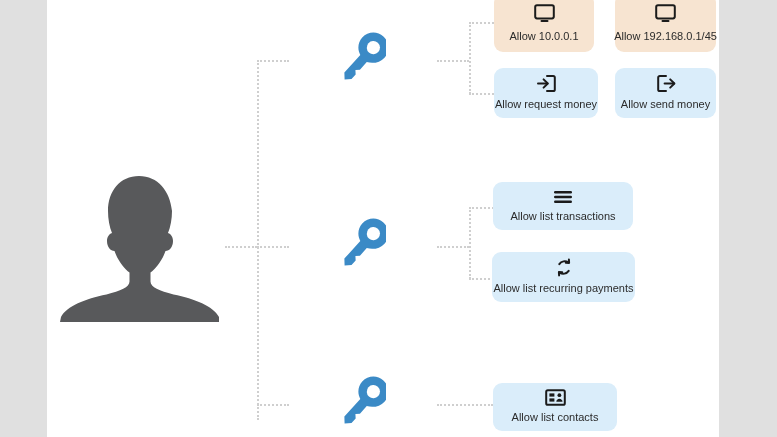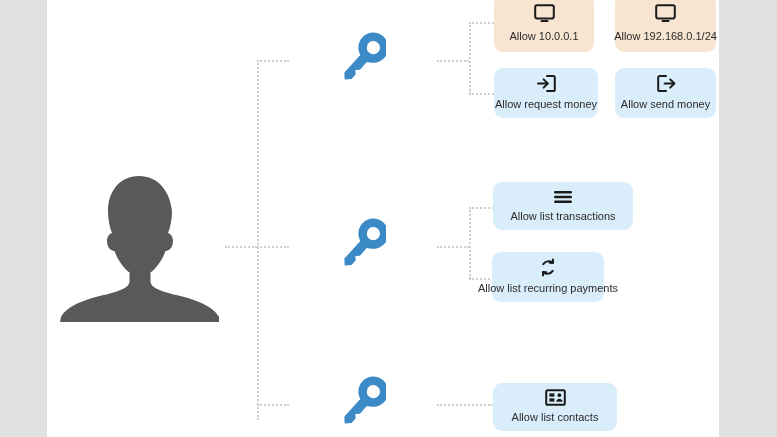--- a/index.html
+++ b/index.html
@@ -160,21 +160,21 @@
       <span class="card-label">Allow 10.0.0.1</span>
     </div>
 
     <div class="card peach" style="left:568px; top:-6px; width:101px; height:58px;">
       <span class="card-icon">
         <svg width="21" height="19" viewBox="0 0 21 19">
           <rect x="1.2" y="1.2" width="18.6" height="13.2" rx="1.8" fill="none" stroke="#1b1b1b" stroke-width="2"></rect>
           <rect x="6.5" y="16" width="8" height="2" rx="1" fill="#1b1b1b"></rect>
         </svg>
       </span>
-      <span class="card-label">Allow 192.168.0.1/24</span>
+      <span class="card-label">Allow 192.168.0.1/45</span>
     </div>
 
     <div class="card blue" style="left:447px; top:68px; width:104px; height:50px;">
       <span class="card-icon">
         <svg width="20" height="19" viewBox="0 0 20 19">
           <path d="M11 2h6.2c.9 0 1.6.7 1.6 1.6v11.8c0 .9-.7 1.6-1.6 1.6H11" fill="none" stroke="#1b1b1b" stroke-width="2" stroke-linecap="round"></path>
           <path d="M2 9.5h9.4" fill="none" stroke="#1b1b1b" stroke-width="2" stroke-linecap="round"></path>
           <path d="M7.6 5.4l4.2 4.1-4.2 4.1" fill="none" stroke="#1b1b1b" stroke-width="2" stroke-linecap="round" stroke-linejoin="round"></path>
         </svg>
       </span>
@@ -196,21 +196,21 @@
       <span class="card-icon">
         <svg width="20" height="14" viewBox="0 0 20 14">
           <rect x="1" y="1" width="18" height="2.4" rx="1.2" fill="#1b1b1b"></rect>
           <rect x="1" y="5.8" width="18" height="2.4" rx="1.2" fill="#1b1b1b"></rect>
           <rect x="1" y="10.6" width="18" height="2.4" rx="1.2" fill="#1b1b1b"></rect>
         </svg>
       </span>
       <span class="card-label">Allow list transactions</span>
     </div>
 
-    <div class="card blue" style="left:445px; top:252px; width:112px; height:50px;">
+    <div class="card blue" style="left:445px; top:252px; width:143px; height:50px;">
       <span class="card-icon">
         <svg width="18" height="19" viewBox="0 0 18 19">
           <path d="M13.4 4.4A6.6 6.6 0 0 0 4.3 6.1" fill="none" stroke="#1b1b1b" stroke-width="2" stroke-linecap="round"></path>
           <path d="M4.6 14.6a6.6 6.6 0 0 0 9.1-1.7" fill="none" stroke="#1b1b1b" stroke-width="2" stroke-linecap="round"></path>
           <path d="M13.9 1.6l.2 3.3-3.3-.2" fill="none" stroke="#1b1b1b" stroke-width="2" stroke-linecap="round" stroke-linejoin="round"></path>
           <path d="M4.1 17.4l-.2-3.3 3.3.2" fill="none" stroke="#1b1b1b" stroke-width="2" stroke-linecap="round" stroke-linejoin="round"></path>
         </svg>
       </span>
       <span class="card-label">Allow list recurring payments</span>
     </div>

